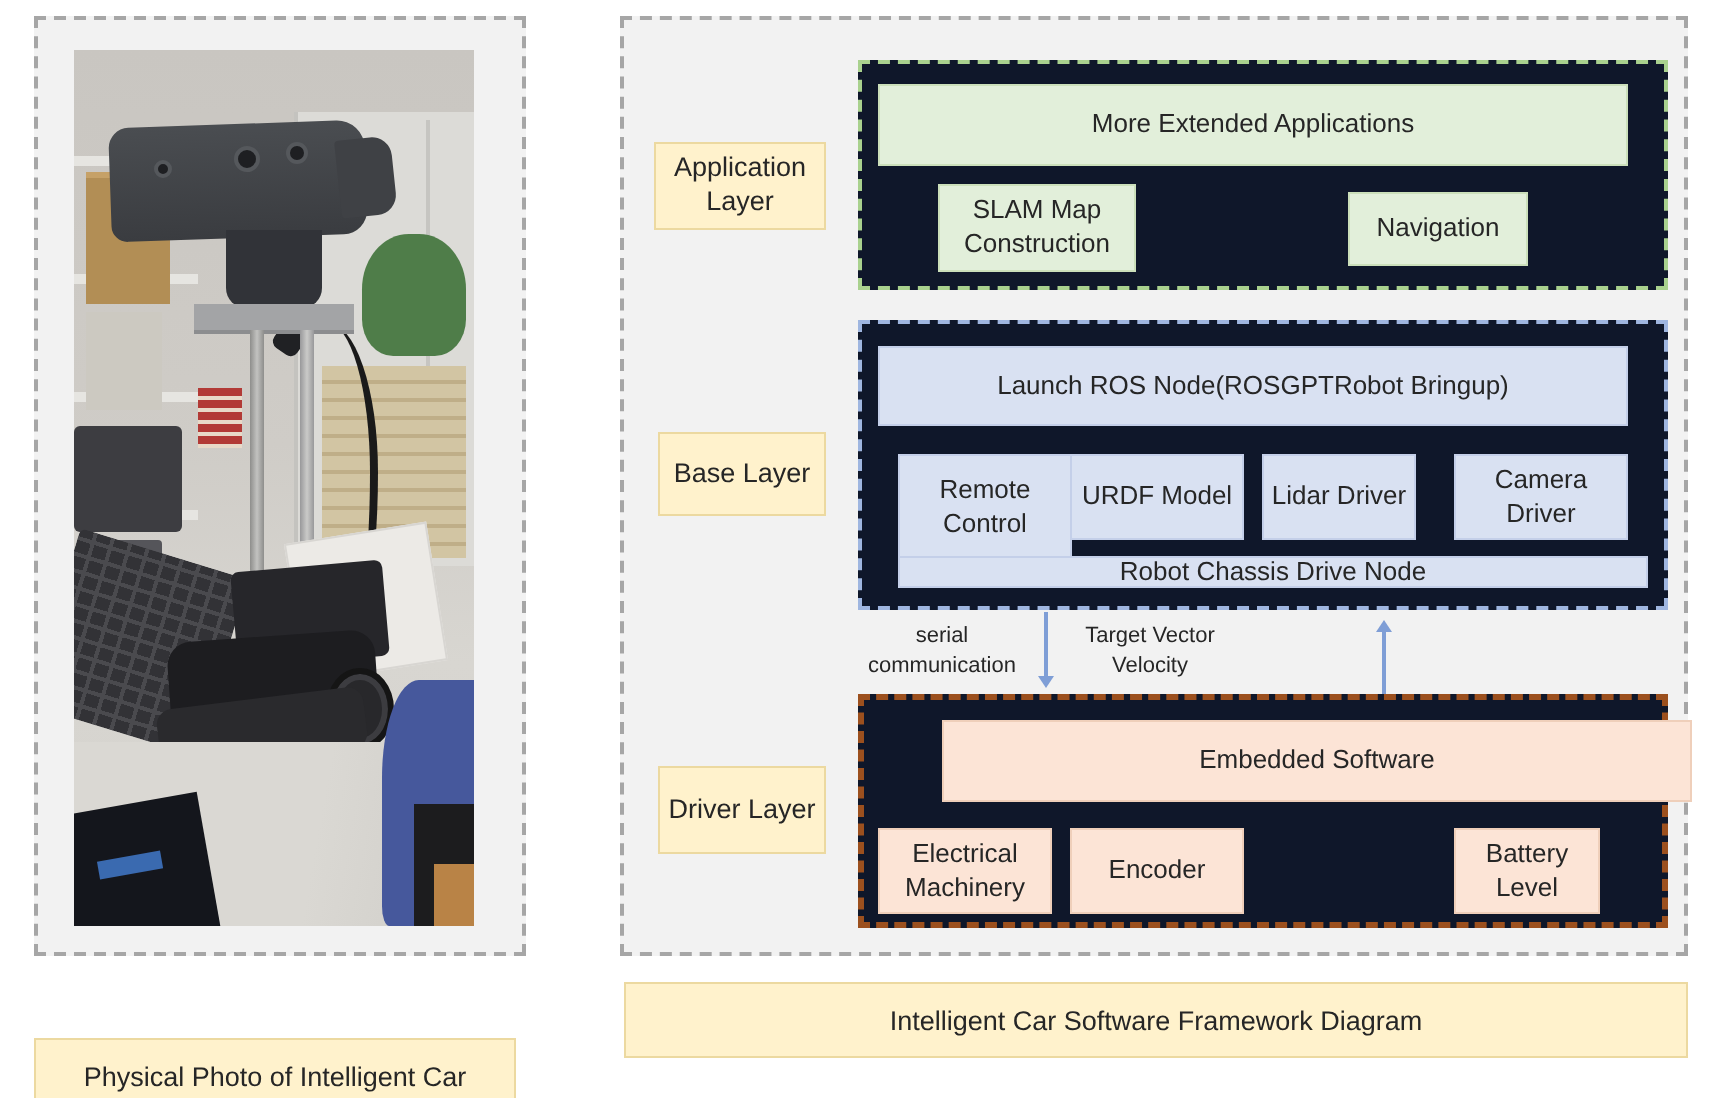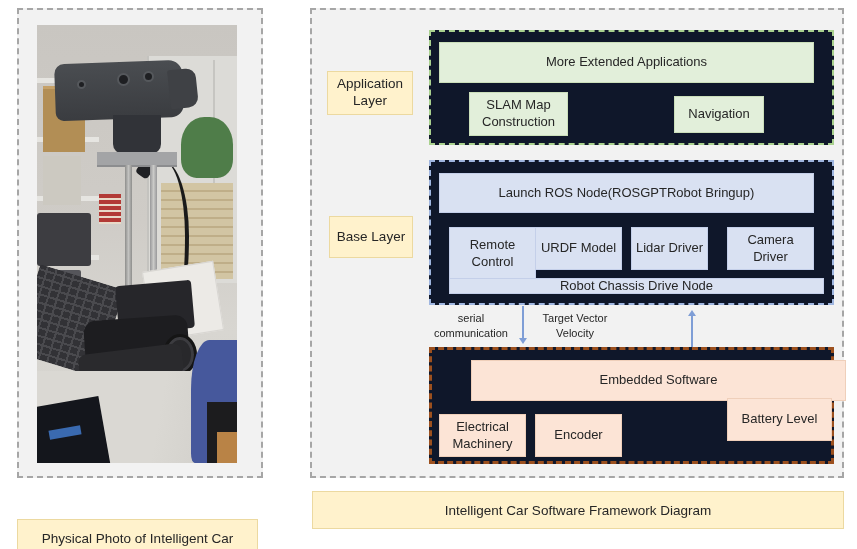--- a/index.html
+++ b/index.html
@@ -104,21 +104,21 @@
   .base-i0{left:18px;top:65px;width:87px;height:54px;}
   .base-i1{left:104px;top:65px;width:87px;height:43px;}
   .base-i2{left:200px;top:65px;width:77px;height:43px;}
   .base-i3{left:296px;top:65px;width:87px;height:43px;}
   .base-bottom{left:8px;top:116px;width:375px;height:16px;margin-left:10px;}
   
   .drv-main{left:7px;top:10px;width:375px;height:41px;margin-left:32px;}
   .drv-i0{left:7px;top:64px;width:87px;height:43px;}
   .drv-i1{left:103px;top:64px;width:87px;height:43px;}
   .drv-i2{left:199px;top:64px;width:87px;height:43px;}
-  .drv-i3{left:295px;top:48px;width:105px;height:43px;}
+  .drv-i3{left:295px;top:64px;width:73px;height:43px;}
 
   
   .conn-label{position:absolute;font-size:11px;line-height:1.35;text-align:center;white-space:pre-line;}
   .conn-serial{left:110px;top:301px;width:98px;}
   .conn-down-label{left:216px;top:301px;width:94px;}
   .conn-up-label{left:384px;top:301px;width:122px;}
   .vline{position:absolute;width:0;border-left:2px solid var(--arrow);}
   .vline.down{left:210px;top:296px;height:36px;}
   .vline.down::after{content:"";position:absolute;left:-5px;bottom:-6px;
     border:4px solid transparent;border-top:6px solid var(--arrow);}
@@ -165,20 +165,21 @@
     <div class="ph-chair"></div>
     <div class="ph-chair-dark"></div>
     <div class="ph-wood"></div>
   </div>
 </div>
 
 <div class="diagram-frame">
 
   <div class="layer-label app">Application Layer</div>
   <div class="layer-label base">Base Layer</div>
+  <div class="layer-label drv">Driver Layer</div>
 
   <div class="container app">
     <div class="dbox green app-main">More Extended Applications</div>
     <div class="dbox green app-i1">Navigation</div>
     <div class="dbox green app-i0">SLAM Map Construction</div>
   </div>
 
   <div class="container base">
     <div class="dbox blue base-main">Launch ROS Node(ROSGPTRobot Bringup)</div>
     <div class="dbox blue base-i0">Remote Control</div>

